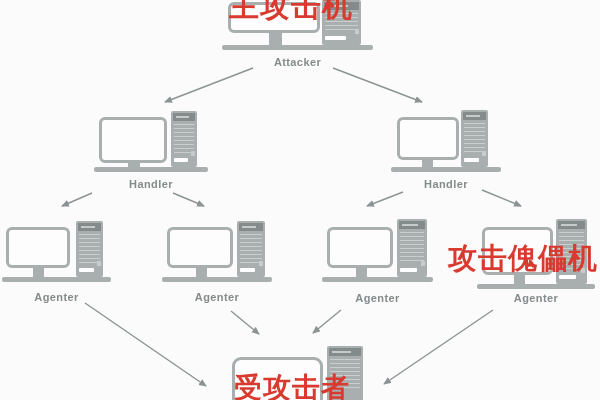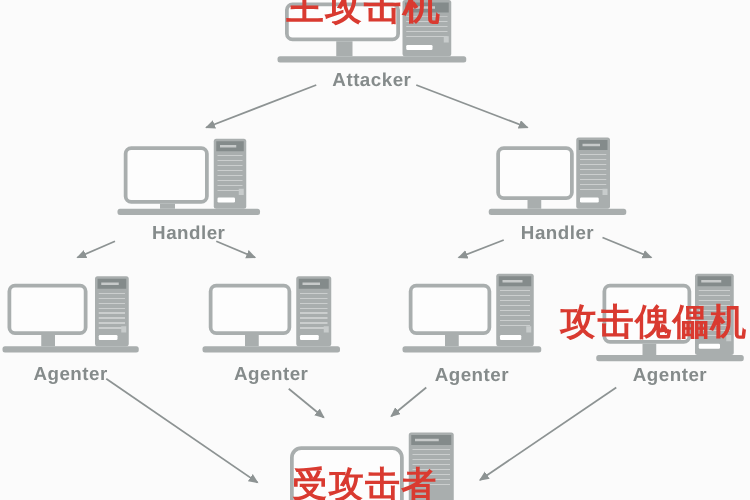--- a/index.html
+++ b/index.html
@@ -29,21 +29,21 @@
     background:rgba(255,255,255,0.55);
   }
   .tw-vents{
     left:3px;right:3px;top:13px;bottom:13px;
     background:repeating-linear-gradient(to bottom,
       rgba(255,255,255,0.4) 0 1px, transparent 1px 4px);
   }
   .tw-slot{left:3px;bottom:5px;width:55%;height:4px;background:#ffffff;border-radius:1px;}
   .tw-btn{right:2px;bottom:11px;width:4px;height:5px;background:#c8cccc;}
   .label{
-    font-size:15px;font-weight:bold;color:#858b8b;letter-spacing:.4px;
+    font-size:11px;font-weight:bold;color:#858b8b;letter-spacing:.4px;
     text-align:center;white-space:nowrap;
   }
 
   
   #attacker{left:222px;top:0;width:151px;height:80px;}
   #attacker .monitor{left:6px;top:2px;width:92px;height:31px;}
   #attacker .stand{left:47px;top:33px;width:13px;height:12px;}
   #attacker .base{left:0;top:45px;width:151px;height:5px;}
   #attacker .tower{left:100px;top:0;width:39px;height:45px;}
   #attacker .label{left:0;top:56px;width:151px;}

